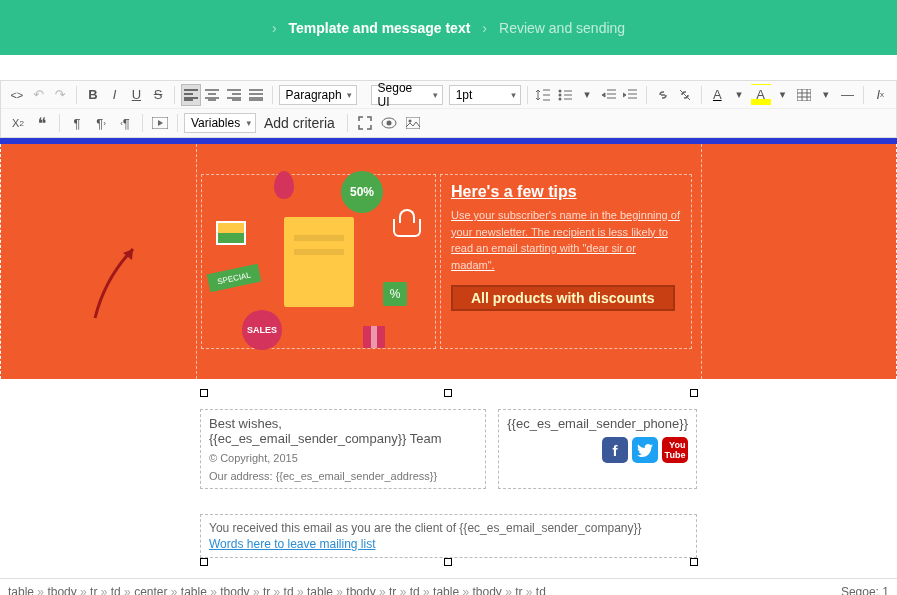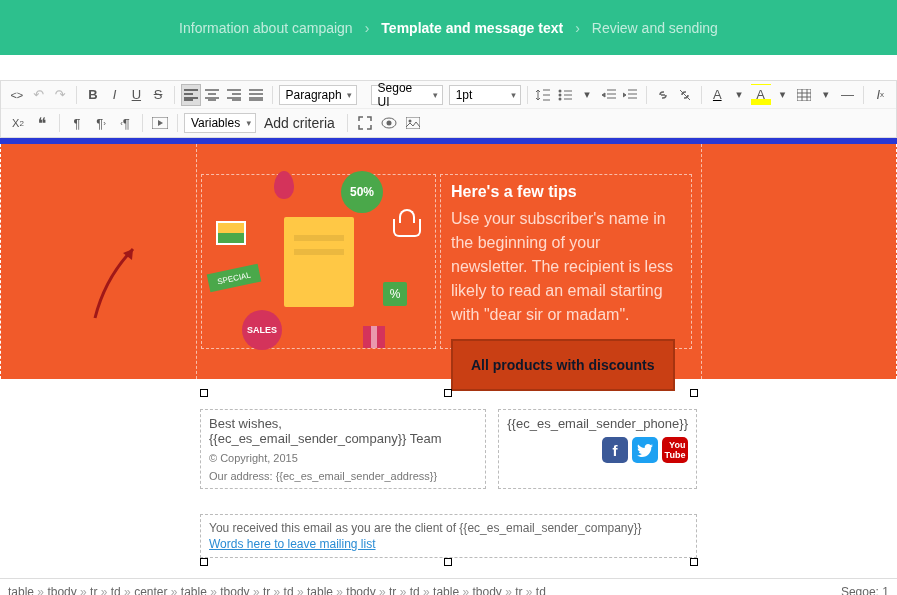--- a/index.html
+++ b/index.html
@@ -16,26 +16,26 @@
 .tbtn.active { background: #ddd; border: 1px solid #bbb; }
 .tbtn.small { font-size: 11px; }
 .sep { width: 1px; height: 18px; background: #ddd; margin: 0 4px; }
 .tselect { border: 1px solid #ccc; background: #fff; height: 20px; font-size: 12px; padding: 0 18px 0 6px; position: relative; display: flex; align-items: center; cursor: pointer; }
 .tselect::after { content: '▾'; position: absolute; right: 4px; font-size: 9px; color: #666; }
 .toolbar-label { font-size: 14px; color: #333; padding: 0 6px; }
 .editor-area { position: relative; }
 .blue-bar { height: 6px; background: #2938d4; }
 .orange-block { background: #f15a2a; height: 235px; position: relative; border-left: 1px dashed #fff; border-right: 1px dashed #fff; }
 .orange-inner { position: absolute; left: 200px; top: 0; width: 495px; height: 100%; display: flex; }
-.dashed-col { border: 1px dashed rgba(255,255,255,0.6); margin: 30px 4px 30px 0; }
+.dashed-col { border: 1px dashed rgba(255,255,255,0.6); margin: 30px 4px 30px 0; text-decoration: underline; }
 .col-left { width: 235px; position: relative; }
 .col-right { flex: 1; padding: 8px 10px; color: #fff; }
 .tips-title { font-weight: bold; font-size: 16px; margin-bottom: 6px; }
-.tips-text { font-size: 16px; line-height: 1.5; color: #ffd9cc; }
-.cta-btn { background: #c93f14; border: 2px solid #a63410; color: #0f172a; font-weight: bold; padding: 16px 18px; margin-top: 12px; display: inline-block; font-size: 14px; }
+.tips-text { font-size: 11px; line-height: 1.5; color: #ffd9cc; }
+.cta-btn { background: #c93f14; border: 2px solid #a63410; color: #fef9c3; font-weight: bold; padding: 3px 18px; margin-top: 12px; display: inline-block; font-size: 14px; }
 .white-block { padding: 30px 200px 20px 200px; position: relative; }
 .footer-row { display: flex; gap: 12px; }
 .footer-cell { border: 1px dashed #bbb; padding: 6px 8px; font-size: 13px; color: #555; }
 .footer-left { flex: 1.7; }
 .footer-right { flex: 1; text-align: right; }
 .footer-sub { font-size: 11px; color: #777; margin-top: 6px; }
 .unsub-row { border: 1px dashed #bbb; margin-top: 25px; padding: 6px 8px; font-size: 12px; color: #666; }
 .unsub-link { color: #2a8cd4; text-decoration: underline; cursor: pointer; display: block; margin-top: 2px; }
 .social-icons { display: flex; gap: 4px; justify-content: flex-end; margin-top: 6px; }
 .sicon { width: 26px; height: 26px; border-radius: 5px; display: flex; align-items: center; justify-content: center; color: #fff; font-weight: bold; font-size: 15px; }
@@ -61,21 +61,20 @@
 .ribbon { position: absolute; left: 2px; top: 90px; width: 52px; height: 18px; background:#4aa84a; color:#fff; font-size:8px; display:flex; align-items:center; justify-content:center; transform: rotate(-12deg); }
 .salestar { position:absolute; bottom: -6px; left: 36px; width: 40px; height: 40px; background:#d4335b; color:#fff; font-size:9px; font-weight:bold; display:flex; align-items:center; justify-content:center; border-radius: 50%; }
 .pct { position:absolute; bottom: 38px; right: 24px; width: 24px; height: 24px; background:#4aa84a; color:#fff; display:flex; align-items:center; justify-content:center; font-size:12px; border-radius:2px; }
 .giftbox { position:absolute; bottom: -4px; right: 46px; width: 22px; height: 22px; background:#d4335b; }
 .giftbox::after { content:''; position:absolute; top:0; left:8px; width:6px; bottom:0; background: rgba(255,255,255,0.5); }
 </style>
 </head>
 <body>
 
 <div class="header-bar">
-  <span class="header-step">Information about campaign</span>
   <span class="header-chevron">›</span>
   <span class="header-step active">Template and message text</span>
   <span class="header-chevron">›</span>
   <span class="header-step">Review and sending</span>
 </div>
 
 <div class="gap"></div>
 
 <div class="toolbar">
   <div class="toolbar-row">

